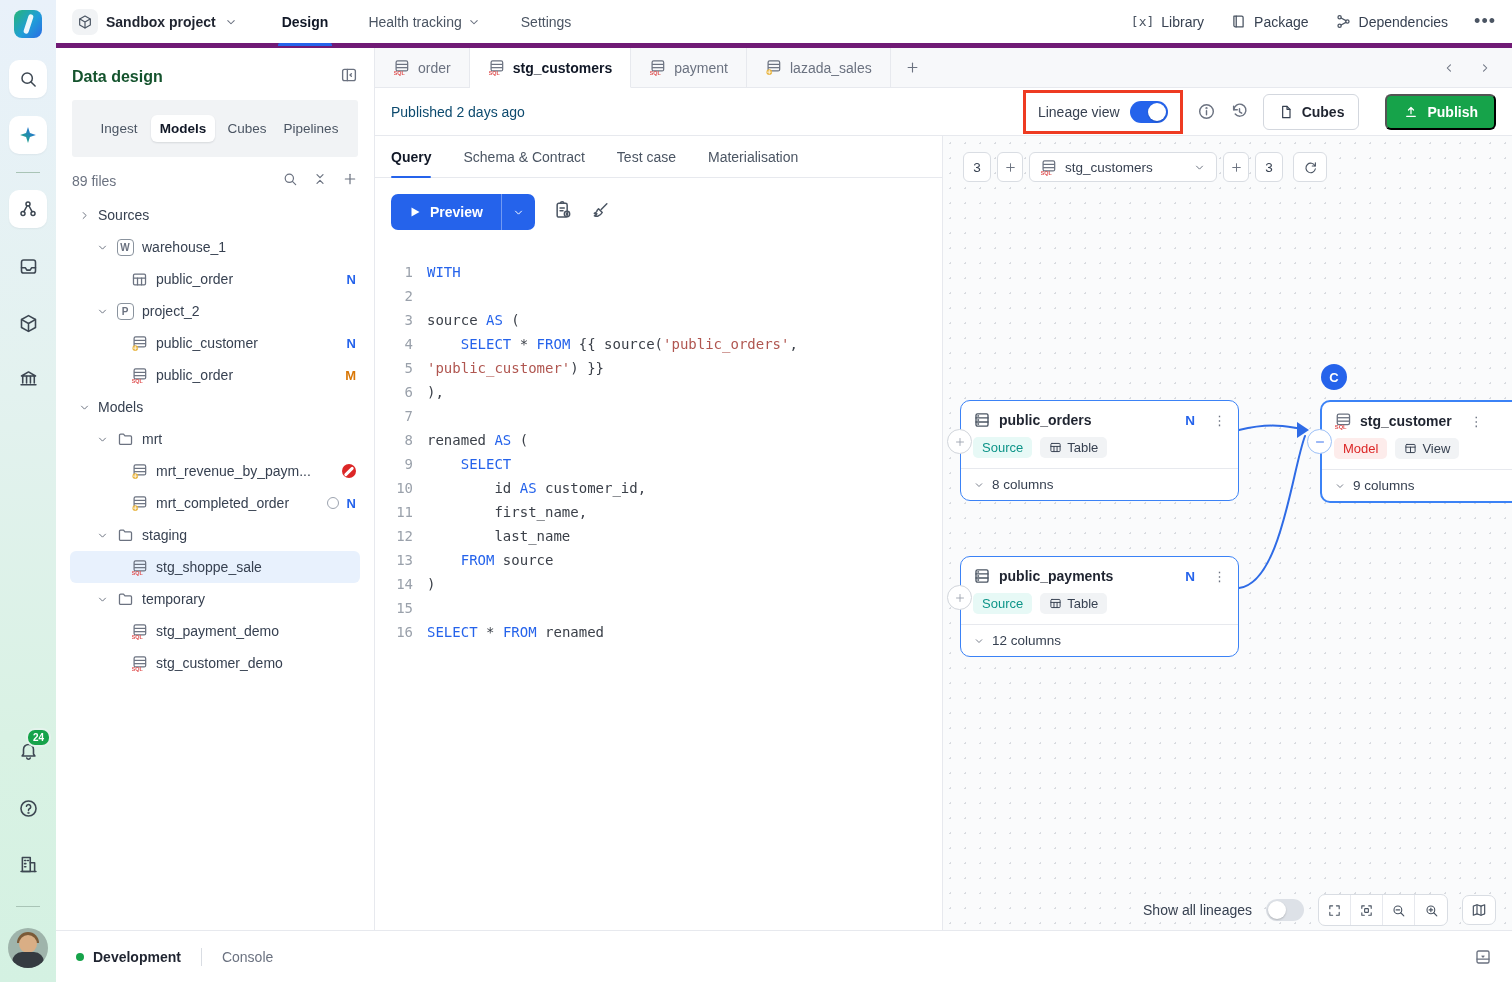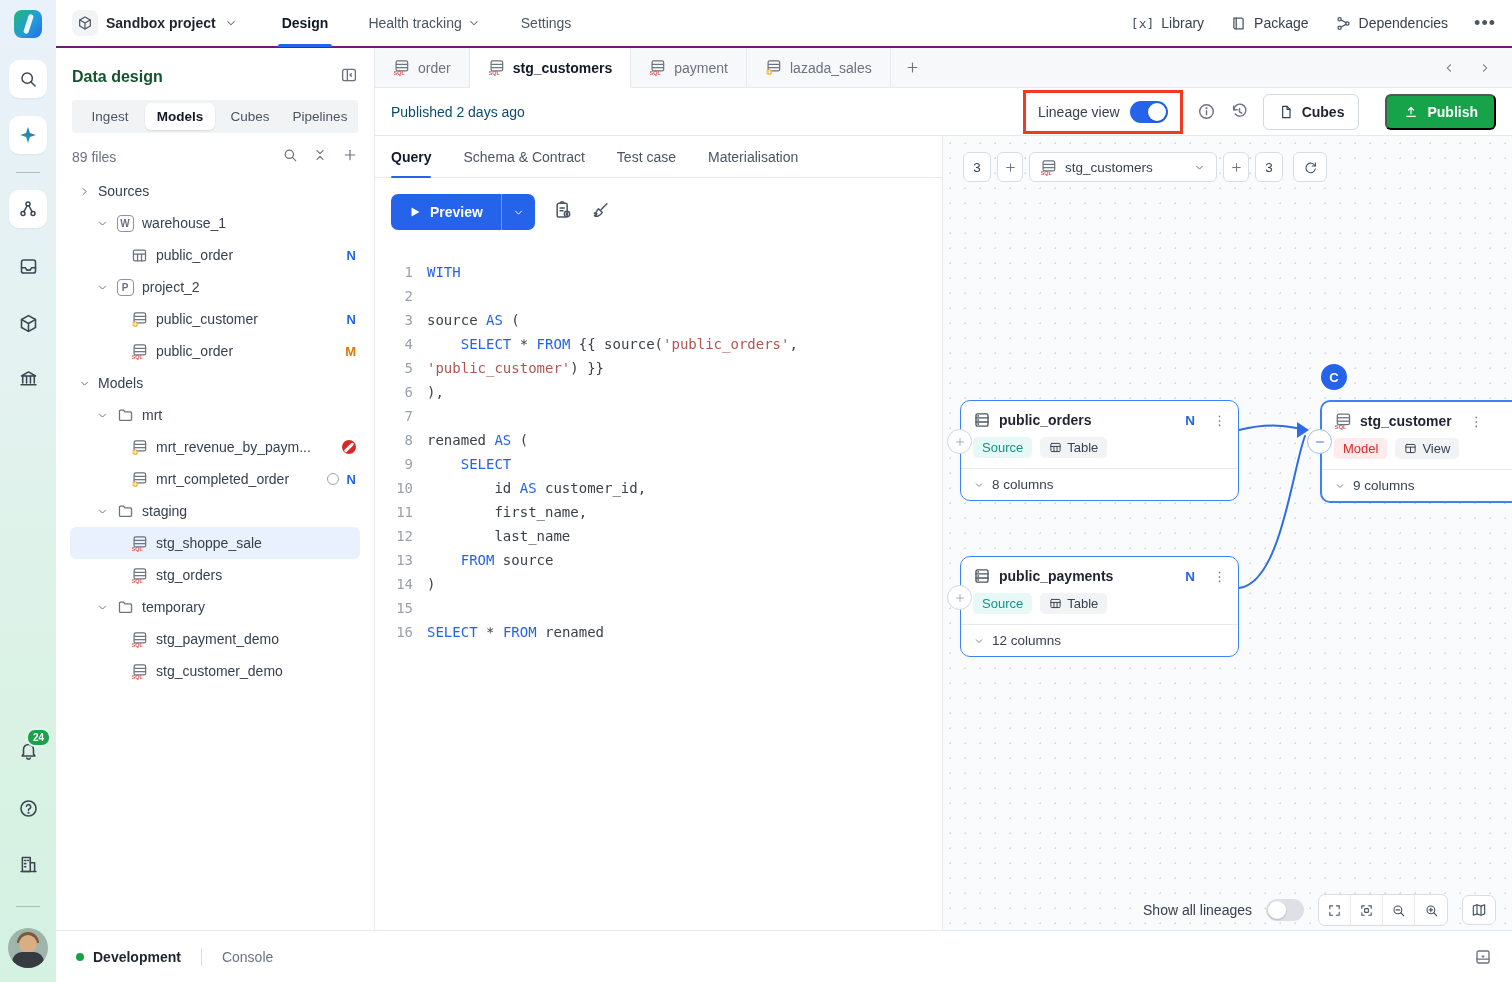--- a/index.html
+++ b/index.html
@@ -19,21 +19,21 @@
   .rail svg { width:20px; height:20px; }
   .railicon svg { width:21px; height:21px; }
   .badge-count { position:absolute; left:26px; top:728px; background:#16a34a; color:#fff; font-size:10px; font-weight:bold;
     border-radius:9px; padding:2px 5px; border:2px solid #e4f3ec; z-index:2; }
   .avatar { position:absolute; left:8px; bottom:14px; width:40px; height:40px; border-radius:50%; overflow:hidden; background:#9fb4ab; cursor:pointer; }
   .avatar .head { position:absolute; left:11px; top:7px; width:18px; height:18px; border-radius:50%; background:#d9ae85; }
   .avatar .hair { position:absolute; left:9px; top:4px; width:22px; height:11px; border-radius:11px 11px 0 0; background:#7a5a38; }
   .avatar .body { position:absolute; left:4px; top:24px; width:32px; height:18px; border-radius:10px 10px 0 0; background:#353b41; }
 
   
-  .topbar { position:absolute; left:56px; top:0; right:0; height:48px; background:#fff; border-bottom:2px solid #701a75;
+  .topbar { position:absolute; left:56px; top:0; right:0; height:48px; background:#fff; border-bottom:5px solid #701a75;
     display:flex; align-items:center; padding:0 16px; }
   .projchip { display:flex; align-items:center; gap:8px; cursor:pointer; }
   .projchip .cubebox { width:26px; height:26px; background:#f1f3f5; border-radius:7px; display:flex; align-items:center; justify-content:center; color:#4b5563; }
   .projchip .cubebox svg { width:16px; height:16px; }
   .projchip .pname { font-size:14px; font-weight:bold; color:#1f2430; }
   .chev { color:#6b7280; display:inline-flex; }
   .chev svg { width:14px; height:14px; }
   .topnav { display:flex; align-items:center; margin-left:44px; gap:40px; height:48px; }
   .topnav .navitem { font-size:14px; color:#4b5563; height:48px; display:flex; align-items:center; gap:5px; cursor:pointer; position:relative; }
   .topnav .navitem.active { color:#111827; font-weight:bold; }
@@ -42,21 +42,21 @@
   .topright .tr-item { display:flex; align-items:center; gap:7px; cursor:pointer; }
   .topright svg { width:17px; height:17px; color:#4b5563; }
   .brackets { font-family:"DejaVu Sans Mono",monospace; font-size:13px; color:#4b5563; }
   .moredots { font-size:18px; color:#4b5563; letter-spacing:1px; cursor:pointer; }
 
   
   .leftpanel { position:absolute; left:56px; top:48px; width:319px; bottom:40px; background:#fff; border-right:1px solid #e7e9ee; }
   .lp-head { display:flex; align-items:center; justify-content:space-between; padding:18px 16px 10px 16px; }
   .lp-title { font-size:16px; font-weight:bold; color:#14532d; }
   .lp-collapse { color:#6b7280; cursor:pointer; } .lp-collapse svg{ width:18px; height:18px; }
-  .seg { margin:2px 16px 0 16px; background:#f1f3f5; border-radius:3px; display:flex; padding:3px; }
+  .seg { margin:2px 16px 0 16px; background:#f1f3f5; border-radius:3px; display:flex; padding:15px; }
   .seg .segitem { flex:1; text-align:center; font-size:13.5px; color:#4b5563; padding:6px 0; border-radius:6px; cursor:pointer; }
   .seg .segitem.active { background:#fff; color:#111827; font-weight:bold; box-shadow:0 1px 2px rgba(16,24,40,.12); }
   .filesrow { display:flex; align-items:center; padding:14px 16px 6px 16px; }
   .filescount { font-size:14px; color:#6b7280; }
   .filesicons { margin-left:auto; display:flex; gap:14px; color:#6b7280; }
   .filesicons svg { width:16px; height:16px; cursor:pointer; }
   .tree { padding-top:2px; }
   .trow { height:32px; display:flex; align-items:center; font-size:14px; color:#374151; cursor:pointer; position:relative; }
   .trow .tchev { width:16px; display:flex; color:#6b7280; margin-right:4px; }
   .trow .tchev svg { width:13px; height:13px; }
@@ -496,31 +496,20 @@
         <div class="trow selected" style="padding-left: 60px;">
           <span class="ticon">
             <svg viewBox="0 0 22 22" fill="none">
               <rect x="4" y="2.5" width="15" height="13" rx="2" stroke="#6b7280" stroke-width="1.6"></rect>
               <line x1="4" y1="7" x2="19" y2="7" stroke="#6b7280" stroke-width="1.6"></line>
               <line x1="4" y1="11.2" x2="19" y2="11.2" stroke="#6b7280" stroke-width="1.6"></line>
               <text x="1" y="20.5" font-size="7" font-weight="bold" fill="#e05252" font-family="Liberation Sans,sans-serif">SQL</text>
             </svg>
           </span>
           <span class="tlabel">stg_shoppe_sale</span>
-        </div>
-        <div class="trow" style="padding-left: 74px;">
-          <span class="ticon">
-            <svg viewBox="0 0 22 22" fill="none">
-              <rect x="4" y="2.5" width="15" height="13" rx="2" stroke="#6b7280" stroke-width="1.6"></rect>
-              <line x1="4" y1="7" x2="19" y2="7" stroke="#6b7280" stroke-width="1.6"></line>
-              <line x1="4" y1="11.2" x2="19" y2="11.2" stroke="#6b7280" stroke-width="1.6"></line>
-              <text x="1" y="20.5" font-size="7" font-weight="bold" fill="#e05252" font-family="Liberation Sans,sans-serif">SQL</text>
-            </svg>
-          </span>
-          <span class="tlabel">stg_orders</span>
         </div>
         <div class="trow" style="padding-left: 40px;">
           <span class="tchev">
             <svg viewBox="0 0 24 24" fill="none" stroke="currentColor" stroke-width="1.8" stroke-linecap="round" stroke-linejoin="round">
               <path d="M6.5 9.5l5.5 5.5 5.5-5.5"></path>
             </svg>
           </span>
           <span class="ticon">
             <svg viewBox="0 0 24 24" fill="none" stroke="currentColor" stroke-width="1.8" stroke-linecap="round" stroke-linejoin="round">
               <path d="M3.5 6.2c0-.9.7-1.7 1.7-1.7h4l2 2.4h7.6c.9 0 1.7.8 1.7 1.7v8.7c0 .9-.8 1.7-1.7 1.7H5.2c-1 0-1.7-.8-1.7-1.7z"></path>

